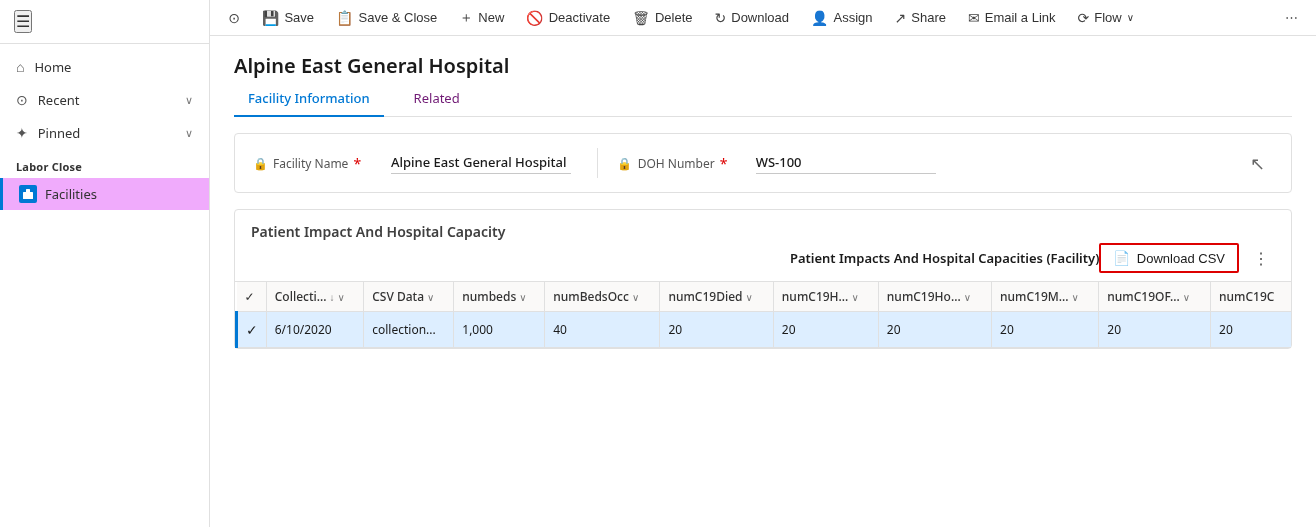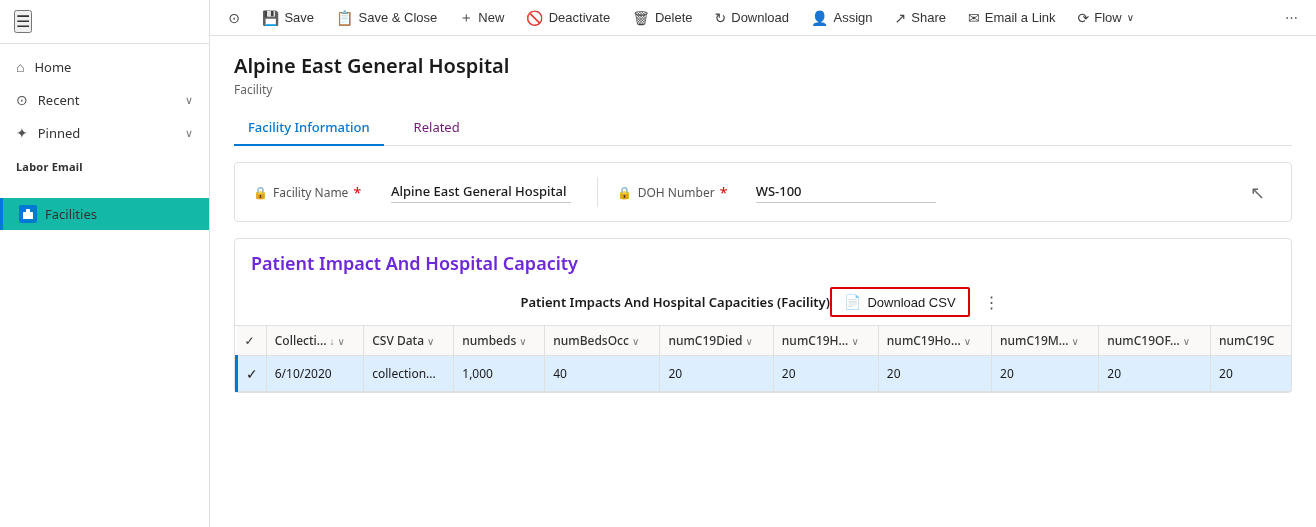--- a/index.html
+++ b/index.html
@@ -45,22 +45,21 @@
     }
     .sidebar-facility-item {
       display: flex;
       align-items: center;
       gap: 8px;
       padding: 7px 16px;
       cursor: pointer;
       color: #333;
       font-size: 13px;
       border-left: 3px solid #0078d4;
-      background: #14b8a6;
-      margin-top: 20px;
+      background: #f0abfc;
     }
     .facility-icon-box {
       width: 18px; height: 18px;
       background: #0078d4;
       border-radius: 2px;
       display: flex; align-items: center; justify-content: center;
     }
     .facility-icon-box svg { width: 12px; height: 12px; }
 
     
@@ -192,29 +191,29 @@
     .sub-section {
       border: 1px solid #e0e0e0;
       border-radius: 4px;
       background: #fff;
     }
     .sub-section-header {
       padding: 12px 16px 8px 16px;
       border-bottom: 1px solid #e0e0e0;
     }
     .sub-section-title {
-      font-size: 18px;
+      font-size: 14px;
       font-weight: 600;
-      color: #6d28d9;
-      margin-bottom: 12px;
+      color: #404040;
+      margin-bottom: 2px;
     }
     .sub-section-actions {
       display: flex;
       align-items: center;
-      justify-content: center;
+      justify-content: flex-end;
     }
     .sub-section-subtitle {
       font-size: 13px;
       font-weight: 600;
       color: #1a1a1a;
     }
     .download-btn-wrapper {
       display: flex;
       align-items: center;
       gap: 8px;
@@ -285,21 +284,21 @@
     <div class="sidebar-nav-item">
       <span class="nav-icon">⊙</span>
       <span>Recent</span>
       <span class="expand-icon">∨</span>
     </div>
     <div class="sidebar-nav-item">
       <span class="nav-icon">✦</span>
       <span>Pinned</span>
       <span class="expand-icon">∨</span>
     </div>
-    <div class="sidebar-section-label">Labor Email</div>
+    <div class="sidebar-section-label">Labor Close</div>
     <div class="sidebar-facility-item">
       <div class="facility-icon-box">
         <svg viewBox="0 0 12 12" fill="white">
           <rect x="1" y="4" width="10" height="7" rx="0.5"></rect>
           <rect x="4" y="1" width="4" height="4" rx="0.5"></rect>
         </svg>
       </div>
       <span>Facilities</span>
     </div>
   </div>
@@ -363,21 +362,20 @@
       <span style="font-size:10px;">∨</span>
     </button>
 
     <button class="toolbar-btn toolbar-more">
       <span>⋯</span>
     </button>
   </div>
 
   <div class="content">
     <div class="page-title">Alpine East General Hospital</div>
-    <div class="page-subtitle">Facility</div>
 
     <div class="tabs">
       <div class="tab active">
         <span>Facility Information</span>
       </div>
       <div class="tab">
         <span>Related</span>
       </div>
     </div>
 

